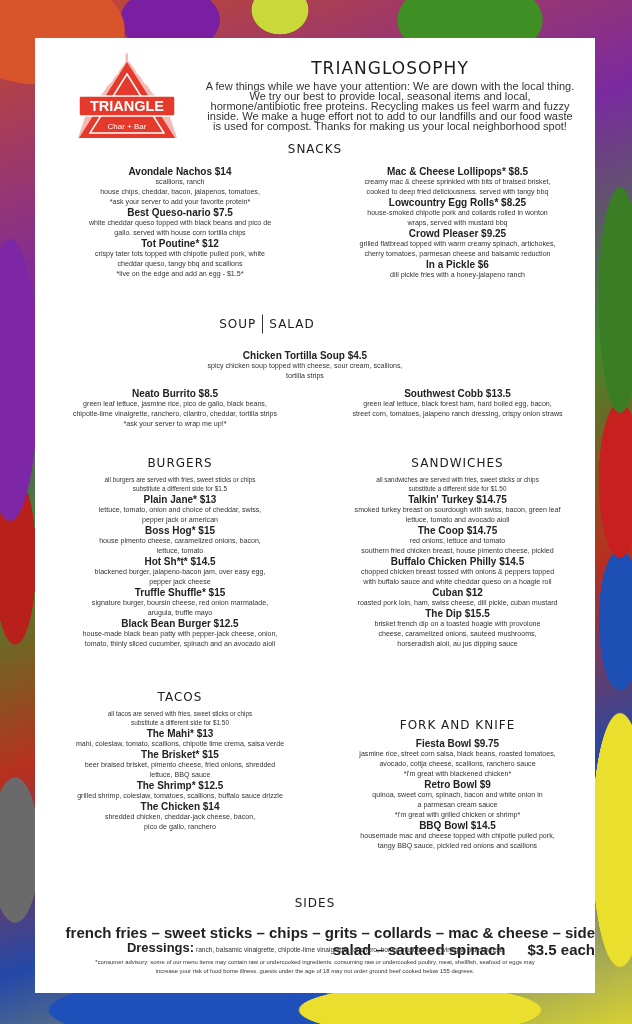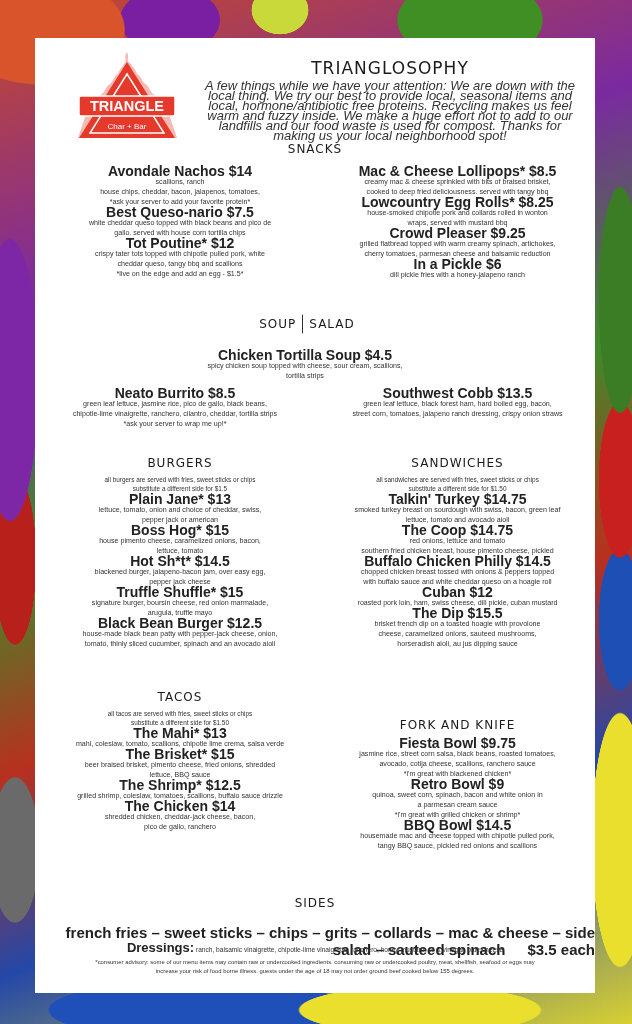--- a/index.html
+++ b/index.html
@@ -31,31 +31,31 @@
   }
   .logo svg { width: 100%; height: 100%; display: block; }
   .grunge {
     font-family: "DejaVu Sans", sans-serif; font-weight: normal; color: #1b1b1b;
     letter-spacing: 1px; text-transform: uppercase; transform: scaleY(1.05);
   }
   .intro {
     position: absolute; left: 170px; top: 20px; width: 370px; text-align: center;
   }
   .intro h1 { margin: 0 0 3px; font-size: 17px; }
-  .intro p { margin: 0; font-size: 13px; line-height: 10px; color: #333; font-style: italic; }
+  .intro p { margin: 0; font-size: 11px; line-height: 10px; color: #333; }
 
   .sec-title { text-align: center; font-size: 12px; margin: 0; }
   .col {
     position: absolute; text-align: center;
   }
-  .item-name { font-weight: bold; font-size: 14px; line-height: 11px; color: #222; }
+  .item-name { font-weight: bold; font-size: 10px; line-height: 11px; color: #222; }
   .item-desc { font-size: 7.1px; line-height: 10px; color: #333; }
   .note { font-size: 6.4px; line-height: 8.5px; color: #333; margin-top: 6px; margin-bottom: 1px; }
 
-  .soup-title { position: absolute; left: 0; top: 277px; width: 464px; margin-left: 40px; }
+  .soup-title { position: absolute; left: 0; top: 277px; width: 464px; }
   .soup-title .bar { display: inline-block; width: 1px; height: 18px; background: #333; margin: 0 6px; vertical-align: middle; }
 
   .sides-title { position: absolute; left: 0; top: 858px; width: 560px; }
   .sides-line { position: absolute; left: 0; top: 886px; width: 560px; text-align: right; font-weight: bold; font-size: 15px; color: #222; }
   .sides-line .price { margin-left: 22px; }
   .dressings { position: absolute; left: 0; top: 902px; width: 560px; text-align: center; font-size: 6.6px; color: #333; }
   .dressings b { font-size: 13px; color: #222; }
   .advisory { position: absolute; left: 10px; top: 920px; width: 540px; text-align: center; font-size: 5.9px; line-height: 9px; color: #333; }
 </style>
 </head>

